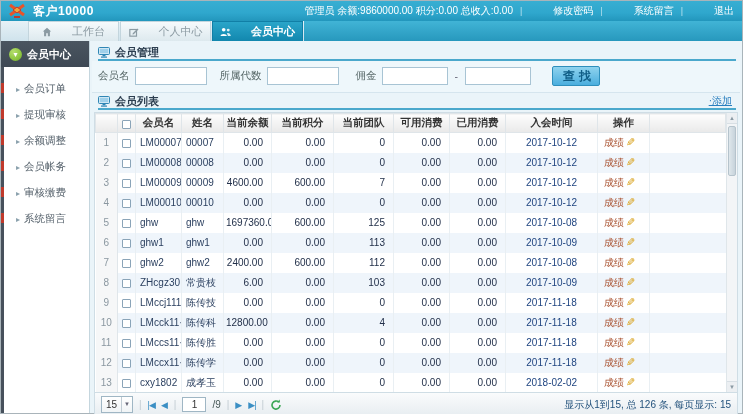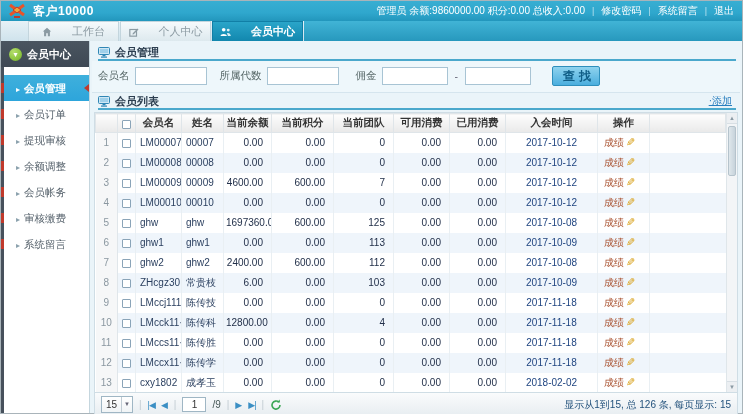--- a/index.html
+++ b/index.html
@@ -6,21 +6,21 @@
   html,body { width: 743px; height: 414px; }
   body { font-family: "Liberation Sans", "DejaVu Sans", sans-serif; overflow: hidden; background:#fff; }
   .window { width:743px; height:414px; border:1px solid #a9b4ba; display:flex; flex-direction:column; background:#8b5cf6; }
 
   
   .topbar { height:20px; background:linear-gradient(#38aed2, var(--accent, #2fa7cd) 60%, #2296bc); display:flex; align-items:center; color:#fff; flex:0 0 auto; padding:0 8px 0 6px; }
   .logo { width:20px; height:16px; margin-right:6px; flex:0 0 auto; }
   .brand { font-size:12px; font-weight:bold; letter-spacing:.5px; }
   .top-right { margin-left:auto; display:flex; align-items:center; font-size:10px; gap:7px; white-space:nowrap; }
   .top-sep { opacity:.65; font-size:9px; }
-  .top-link { cursor:pointer; }
+  .top-link { cursor:pointer;margin-left:24px; }
 
   
   .tabbar { height:20px; flex:0 0 auto; display:flex; align-items:stretch; background:linear-gradient(#e7f1f6,#cfe3ec); }
   .tab-spacer { width:27px; flex:0 0 auto; }
   .tab { width:91px; margin-right:1px; display:flex; align-items:center; justify-content:center; gap:20px; font-size:11px; color:#8b9aa2; background:linear-gradient(#f6fafc,#dde9ee); border:1px solid #c3d5dd; border-bottom:none; cursor:pointer; }
   .tab .tab-icon { display:inline-flex; align-items:center; }
   .tab.active { background:linear-gradient(#2aa5c9, var(--tab-active,#1287ae)); color:#fff; font-weight:bold; border-color:#117fa6; }
   .tab-fill { flex:1; background:linear-gradient(#41b4d6,#2798bd); }
 
   
@@ -145,21 +145,20 @@
   </div>
 
   <div class="main">
 
     <div class="sidebar">
       <div class="side-head">
         <span class="side-head-icon">▾</span>
         <span>会员中心</span>
       </div>
       <div class="side-items">
-          <div class="side-item active"><span class="arrow">▸</span><span>会员管理</span><span class="red-pointer"></span></div>
           <div class="side-item"><span class="arrow">▸</span><span>会员订单</span></div>
           <div class="side-item"><span class="arrow">▸</span><span>提现审核</span></div>
           <div class="side-item"><span class="arrow">▸</span><span>余额调整</span></div>
           <div class="side-item"><span class="arrow">▸</span><span>会员帐务</span></div>
           <div class="side-item"><span class="arrow">▸</span><span>审核缴费</span></div>
           <div class="side-item"><span class="arrow">▸</span><span>系统留言</span></div>
         </div>
     </div>
 
     <div class="content">

